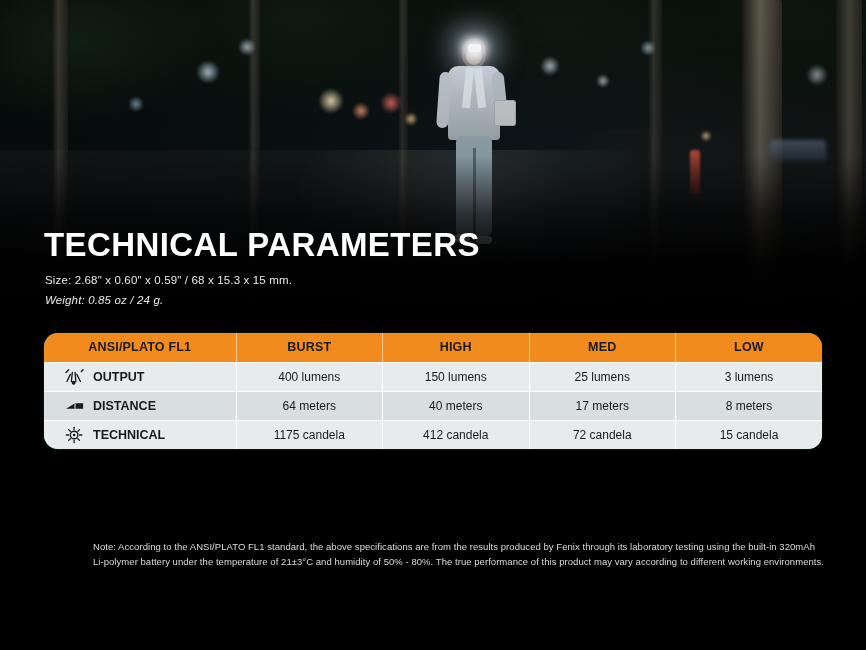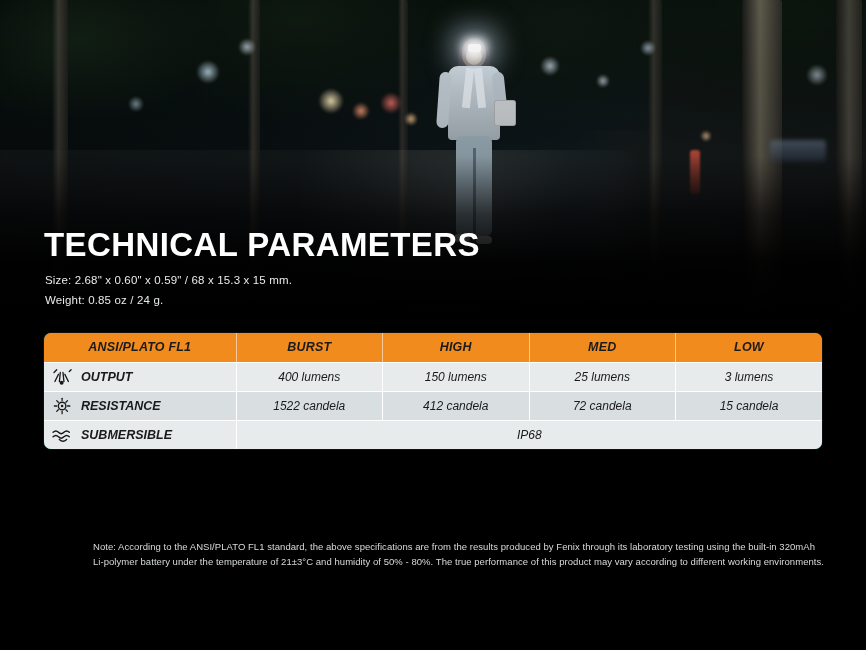--- a/index.html
+++ b/index.html
@@ -128,30 +128,29 @@
     letter-spacing: 0.4px;
     line-height: 1;
   }
   .sub {
     position: absolute; left: 45px;
     color: #e8eaec;
     font-size: 11.5px;
     letter-spacing: .15px;
   }
   .sub.size { top: 274px; }
-  .sub.weight { top: 294px; }
+  .sub.weight { top: 294px; font-style: italic; }
 
   
   .table-wrap {
     position: absolute; left: 44px; top: 333px; width: 778px;
-    border-radius: 7px;
+    border-radius: 14px;
     overflow: hidden;
     background: #14b8a6;
     box-shadow: 0 0 0 1px rgba(255,255,255,0.06);
-    font-style: italic;
   }
   table { width: 100%; border-collapse: collapse; table-layout: fixed; }
   col.c0 { width: 192px; }
   col.c1, col.c2, col.c3, col.c4 { width: 146.5px; }
 
   thead th {
     background: #f28b1e;
     color: #1b1b1b;
     font-size: 12.5px;
     font-weight: bold;
@@ -171,21 +170,21 @@
     border-top: 1px solid #ffffff;
   }
   tbody td:last-child { border-right: none; }
   tbody tr:nth-child(odd) td { background: #e7ebec; }
   tbody tr:nth-child(even) td { background: #d9dfe0; }
 
   td.label {
     text-align: left;
     font-weight: bold;
     font-size: 12.5px;
-    padding-left: 8px;
+    padding-left: 20px;
     white-space: nowrap;
   }
   .label-inner { display: flex; align-items: center; gap: 7px; }
   .ico { width: 22px; height: 18px; flex: 0 0 22px; display:block; }
 
   .note {
     position: absolute; left: 45px; top: 540px; width: 780px;
     color: #d7dadc;
     font-size: 9.5px;
     line-height: 14.5px;
@@ -291,61 +290,63 @@
               <span>OUTPUT</span>
             </span>
           </td>
           <td>400 lumens</td>
           <td>150 lumens</td>
           <td>25 lumens</td>
           <td>3 lumens</td>
         </tr>
 
 
+        <tr>
+          <td class="label">
+            <span class="label-inner">
+              <svg class="ico" viewBox="0 0 24 20">
+                <path d="M2 13 L12 7 L21 7 L21 13 Z" fill="#1a1a1a"></path>
+                <path d="M12 7 L12 13" stroke="#dfe4e5" stroke-width="1.2"></path>
+              </svg>
+              <span>DISTANCE</span>
+            </span>
+          </td>
+          <td>64 meters</td>
+          <td>40 meters</td>
+          <td>17 meters</td>
+          <td>8 meters</td>
+        </tr>
 
         <tr>
           <td class="label">
             <span class="label-inner">
               <svg class="ico" viewBox="0 0 24 20">
                 <circle cx="11" cy="10" r="4.2" fill="none" stroke="#1a1a1a" stroke-width="1.5"></circle>
                 <circle cx="11" cy="10" r="1.4" fill="#1a1a1a"></circle>
                 <g stroke="#1a1a1a" stroke-width="1.4" stroke-linecap="round">
                   <path d="M11 1.4 L11 4"></path>
                     <path d="M11 16 L11 18.6"></path>
                   <path d="M2.4 10 L5 10"></path>
                     <path d="M17 10 L19.6 10"></path>
                   <path d="M5 4 L6.8 5.8"></path>
                     <path d="M15.2 14.2 L17 16"></path>
                   <path d="M17 4 L15.2 5.8"></path>
                     <path d="M6.8 14.2 L5 16"></path>
                 </g>
               </svg>
-              <span>RESISTANCE</span>
+              <span>TECHNICAL</span>
             </span>
           </td>
-          <td>1522 candela</td>
+          <td>1175 candela</td>
           <td>412 candela</td>
           <td>72 candela</td>
           <td>15 candela</td>
         </tr>
 
 
-        <tr>
-          <td class="label">
-            <span class="label-inner">
-              <svg class="ico" viewBox="0 0 24 20">
-                <path d="M1 7 q3 -3 6 0 q3 3 6 0 q3 -3 6 0" fill="none" stroke="#1a1a1a" stroke-width="1.6" stroke-linecap="round"></path>
-                <path d="M1 12 q3 -3 6 0 q3 3 6 0 q3 -3 6 0" fill="none" stroke="#1a1a1a" stroke-width="1.6" stroke-linecap="round"></path>
-                <path d="M8 15 q4 4 8 0" fill="none" stroke="#1a1a1a" stroke-width="1.6" stroke-linecap="round"></path>
-              </svg>
-              <span>SUBMERSIBLE</span>
-            </span>
-          </td>
-          <td colspan="4">IP68</td>
-        </tr>
       </tbody>
     </table>
   </div>
 
   <div class="note">
     <div>Note: According to the ANSI/PLATO FL1 standard, the above specifications are from the results produced by Fenix through its laboratory testing using the built-in 320mAh</div>
     <div>Li-polymer battery under the temperature of 21±3°C and humidity of 50% - 80%. The true performance of this product may vary according to different working environments.</div>
   </div>
 
 </div>

